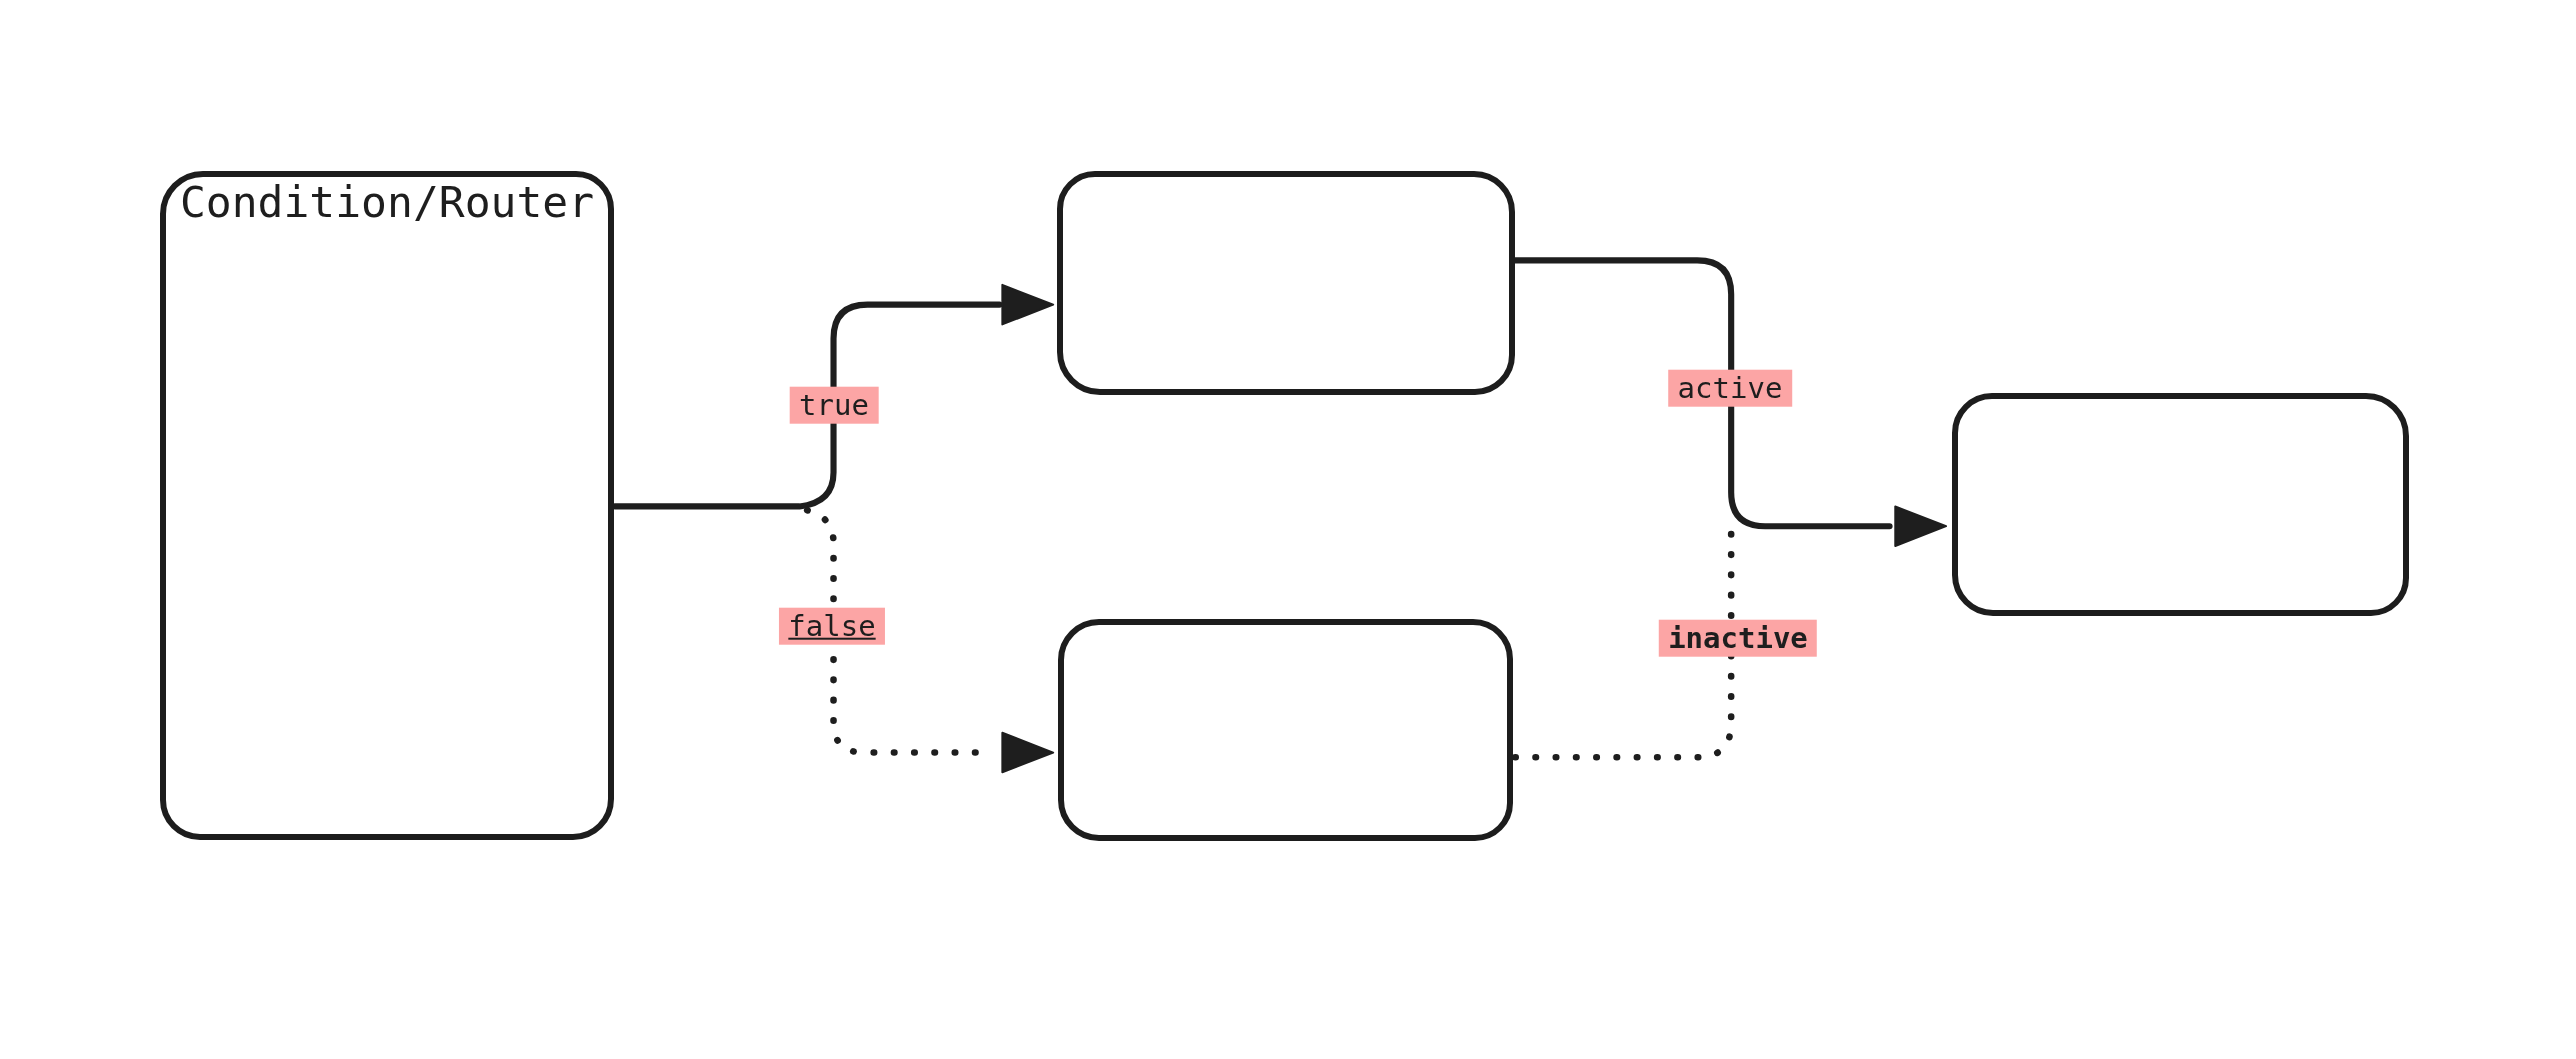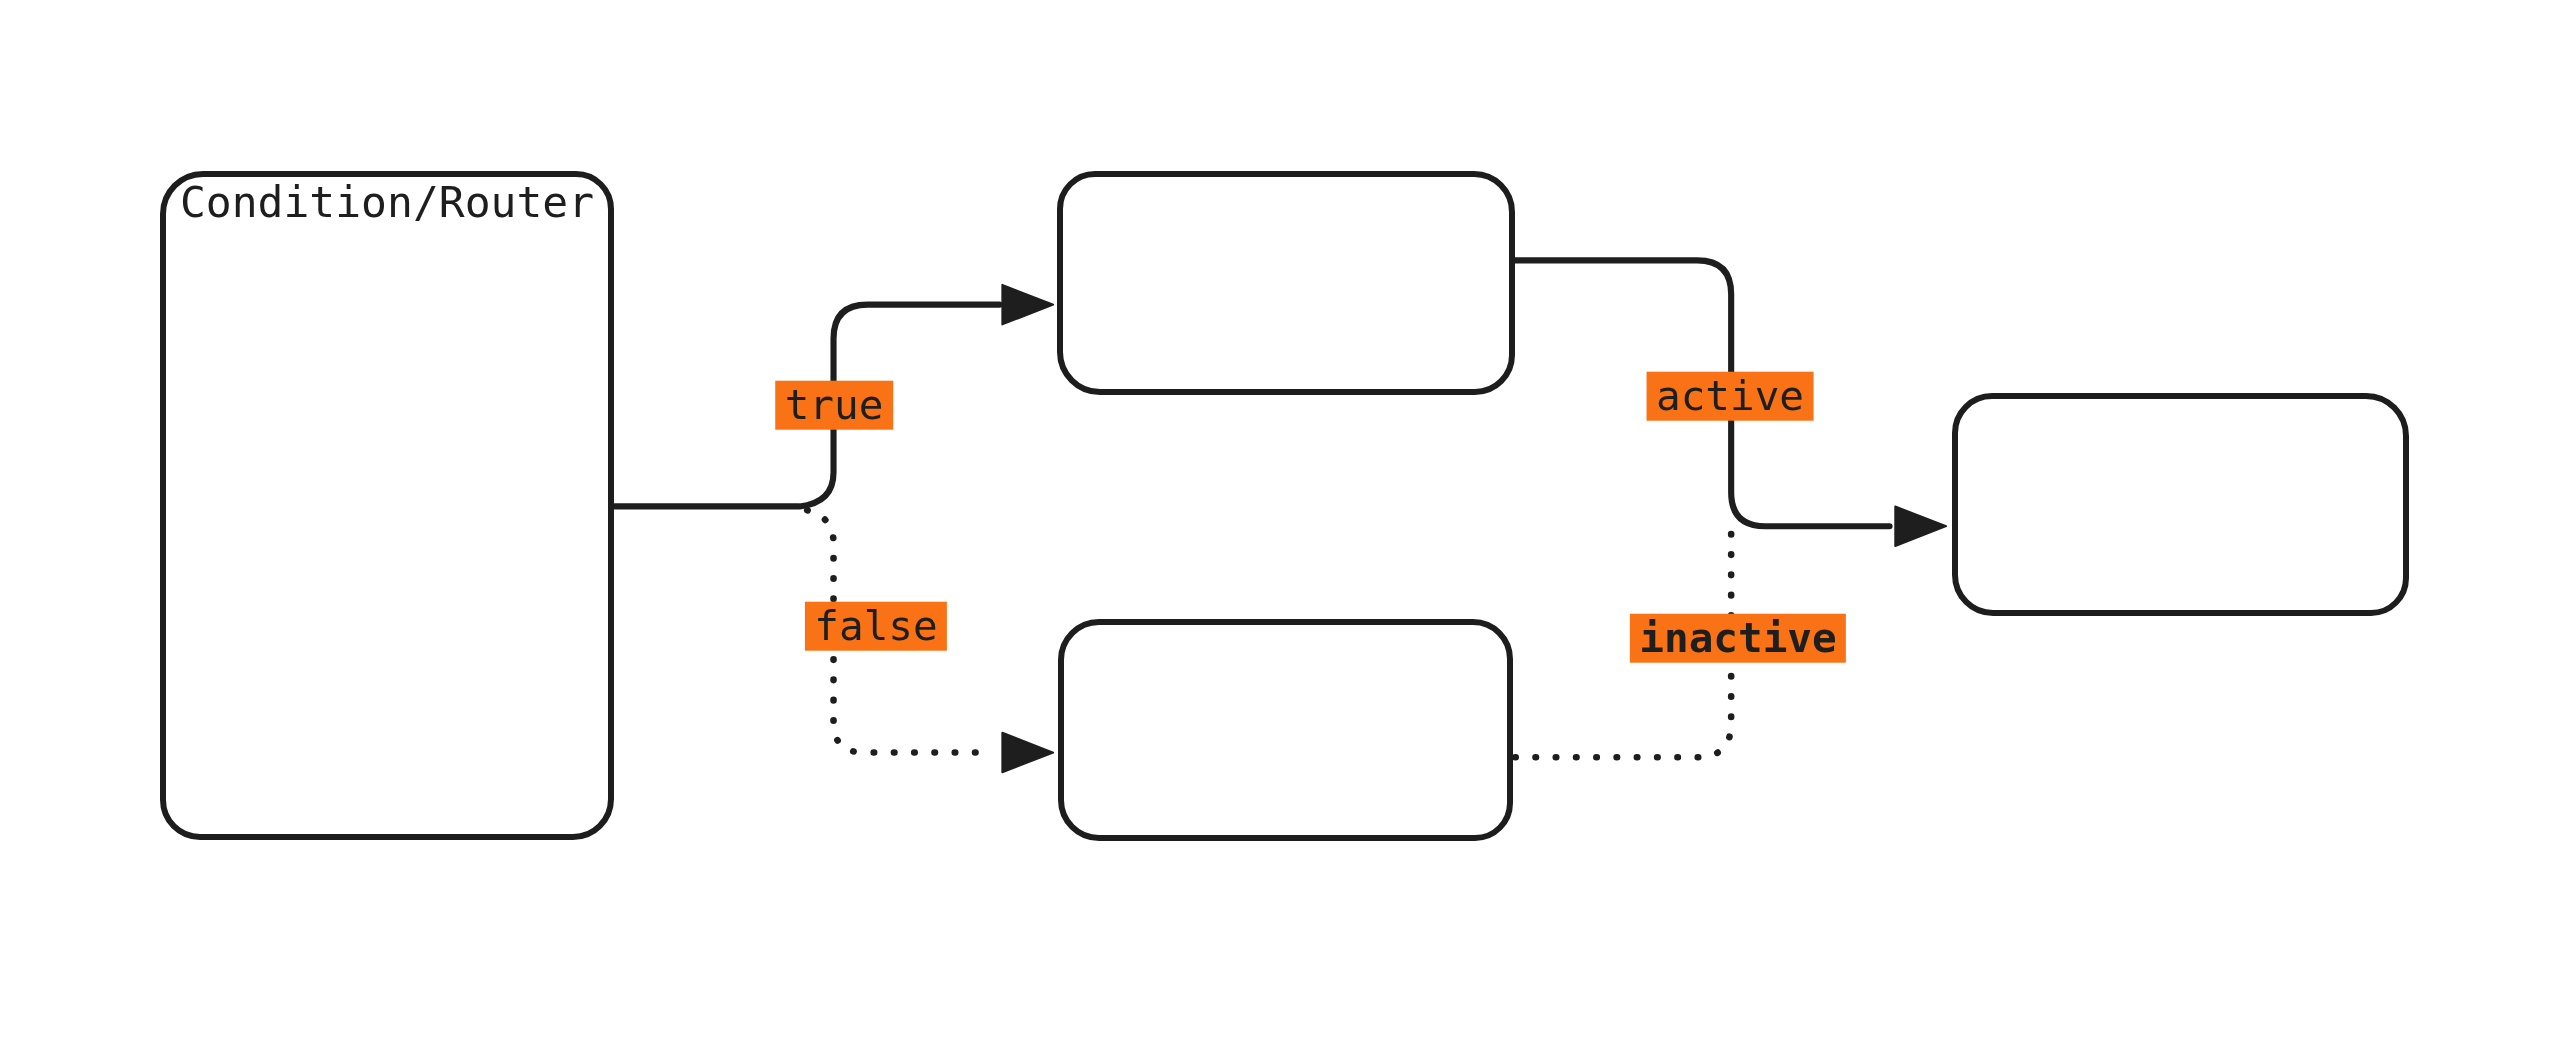--- a/index.html
+++ b/index.html
@@ -58,30 +58,30 @@
     border-radius: 43px 38px 41px 40px; }
   #node-true-branch { left: 1057px; top: 171px; width: 458px; height: 224px;
     border-radius: 38px 41px 40px 43px; }
   #node-false-branch { left: 1058px; top: 619px; width: 455px; height: 222px;
     border-radius: 41px 40px 38px 41px; }
   #node-final { left: 1952px; top: 393px; width: 457px; height: 223px;
     border-radius: 40px 43px 38px 41px; }
   .edge-label {
     position: absolute;
     transform: translate(-50%, -50%);
-    background: #f97316;
+    background: #fca5a5;
     padding: 3.8px 9.4px;
-    font-size: 41px;
+    font-size: 29px;
     color: #1e1e1e;
     white-space: nowrap;
     line-height: 1;
   }
   #label-true     { left: 834px;  top: 405px; }
-  #label-false    { left: 876px;  top: 626px; }
-  #label-active   { left: 1730px; top: 396px; }
+  #label-false    { left: 832px;  top: 626px; text-decoration: underline; }
+  #label-active   { left: 1730px; top: 388px; }
   #label-inactive { left: 1738px; top: 638px; font-weight: bold; }
 </style>
 </head>
 <body>
 
 <div id="canvas">
 
   <svg id="edges-svg" viewBox="0 0 2732 1124" xmlns="http://www.w3.org/2000/svg">
 
     <path class="edge" d="M 652 537 H 848 Q 884 533 884 501 V 359 Q 884 323 920 323 H 1060"></path>

